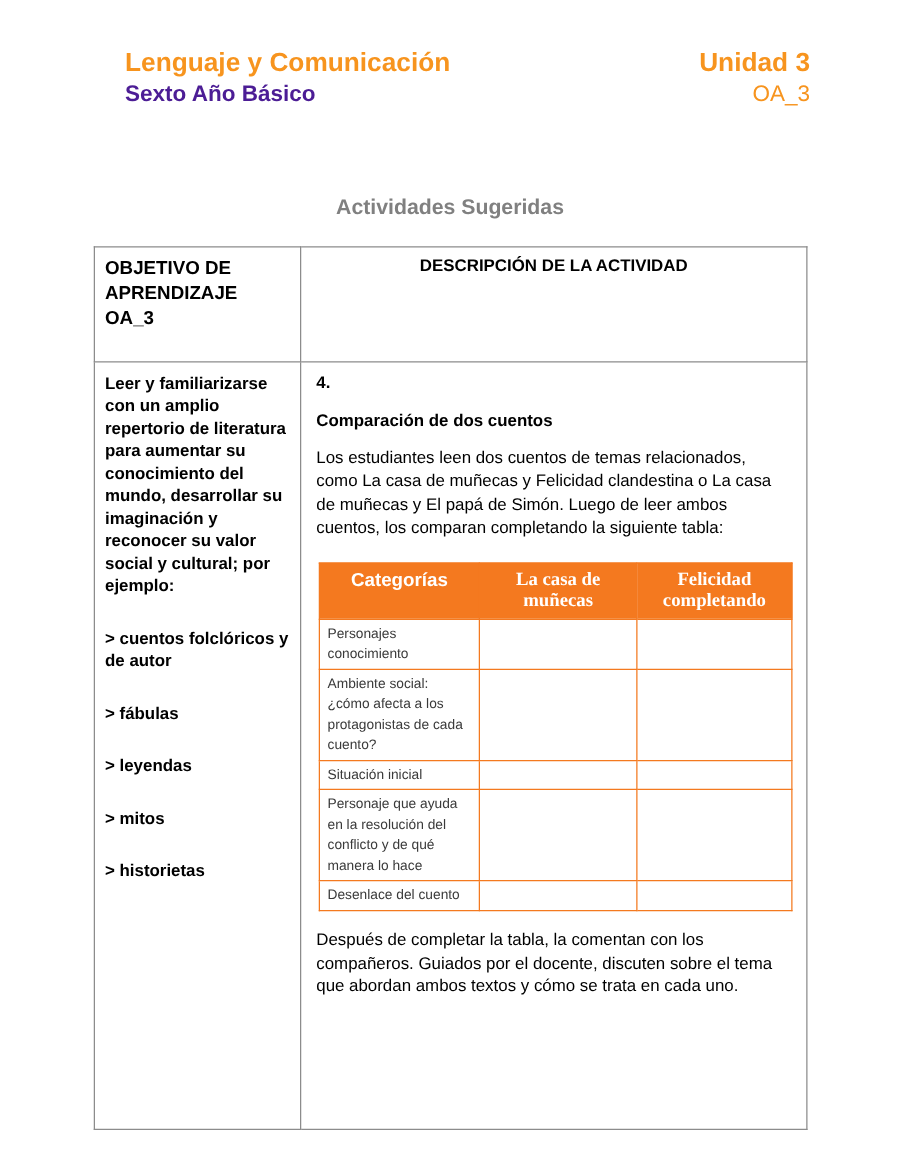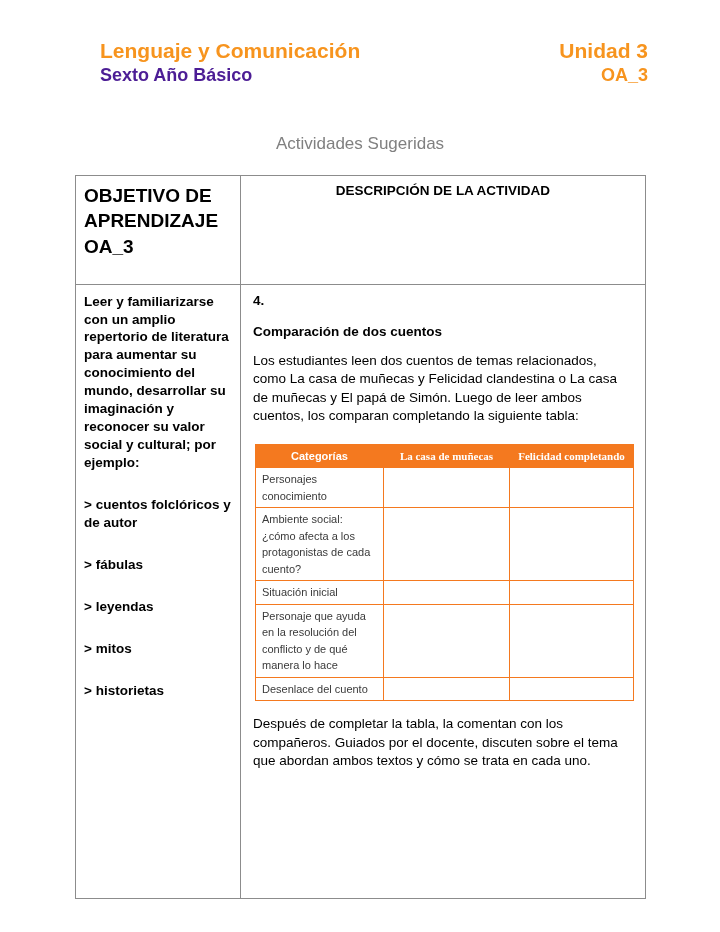--- a/index.html
+++ b/index.html
@@ -34,50 +34,50 @@
   }
   .hdr-right { text-align: right; }
   .hdr-unit {
     font-size: 21px;
     font-weight: bold;
     color: #F7941E;
     line-height: 1.25;
   }
   .hdr-oa {
     font-size: 18px;
-    font-weight: bold;
+    font-weight: normal;
     color: #F7941E;
     line-height: 1.3;
   }
   
   .section-title {
     text-align: center;
     font-size: 17px;
-    font-weight: normal;
+    font-weight: bold;
     color: #808080;
-    margin-top: 46px;
+    margin-top: 68px;
   }
   
   table.main-table {
     border-collapse: collapse;
     width: 570px;
     margin: 21px 0 0 75px;
     table-layout: fixed;
   }
   table.main-table th,
   table.main-table td {
     border: 1px solid #8c8c8c;
     vertical-align: top;
     box-sizing: border-box;
   }
   .col-objetivo { width: 165px; }
   .col-descripcion { width: 405px; }
   th.obj-header {
     text-align: left;
-    font-size: 19px;
+    font-size: 15px;
     font-weight: bold;
     padding: 7px 8px 24px 8px;
     line-height: 1.35;
   }
   th.desc-header {
     text-align: center;
     font-size: 13.5px;
     font-weight: bold;
     padding: 7px 14px;
     vertical-align: top;
@@ -98,21 +98,21 @@
   
   table.inner-table {
     border-collapse: collapse;
     width: 378px;
     margin: 18px 0 4px 2px;
     table-layout: fixed;
   }
   table.inner-table th {
     background: #F4791F;
     color: #ffffff;
-    font-size: 11px;
+    font-size: 15px;
     font-weight: bold;
     text-align: center;
     padding: 5px 2px;
     border: 1px solid #F4791F;
   }
   table.inner-table th + th { border-left: 1px solid #a21caf; font-family: Liberation Serif, serif; }
   table.inner-table td {
     border: 1px solid #F4791F;
     font-size: 11px;
     color: #3a3a3a;

